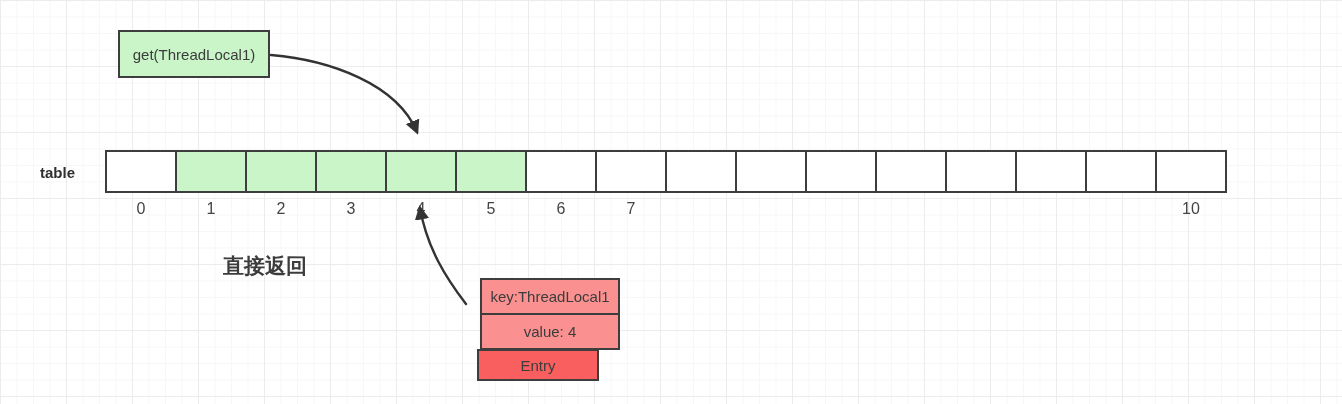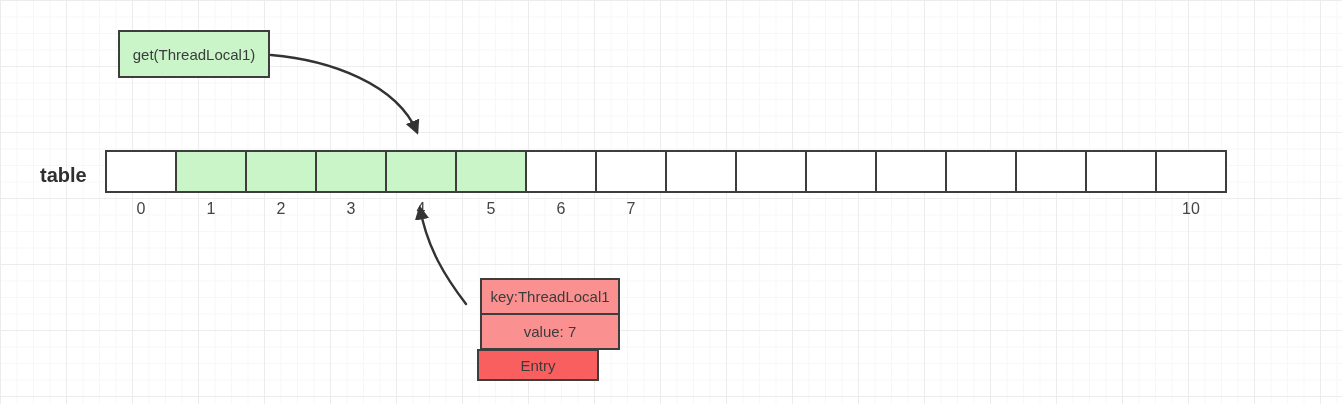--- a/index.html
+++ b/index.html
@@ -55,21 +55,21 @@
     display: flex;
     align-items: center;
     justify-content: center;
     font-size: 15px;
     color: var(--text-dark);
     z-index: 2;
   }
   .table-label {
     position: absolute;
     left: 40px; top: 164px;
-    font-size: 20px;
+    font-size: 15px;
     font-weight: bold;
     color: #2f2f2f;
   }
   .table-row {
     position: absolute;
     left: 105px; top: 150px;
     display: flex;
     z-index: 1;
   }
   .cell {
@@ -181,21 +181,22 @@
       <div class="idx"></div>
       <div class="idx"></div>
       <div class="idx"></div>
       <div class="idx"></div>
       <div class="idx"></div>
       <div class="idx"></div>
       <div class="idx">10</div>
     </div>
 
   <div class="annotation">
+    <div>直接返回</div>
   </div>
 
   <div class="entry-stack">
     <div class="entry-box pink">key:ThreadLocal1</div>
-    <div class="entry-box pink">value: 7</div>
+    <div class="entry-box pink">value: 4</div>
     <div class="entry-box red">Entry</div>
   </div>
 
 </div>
 
 </body></html>

